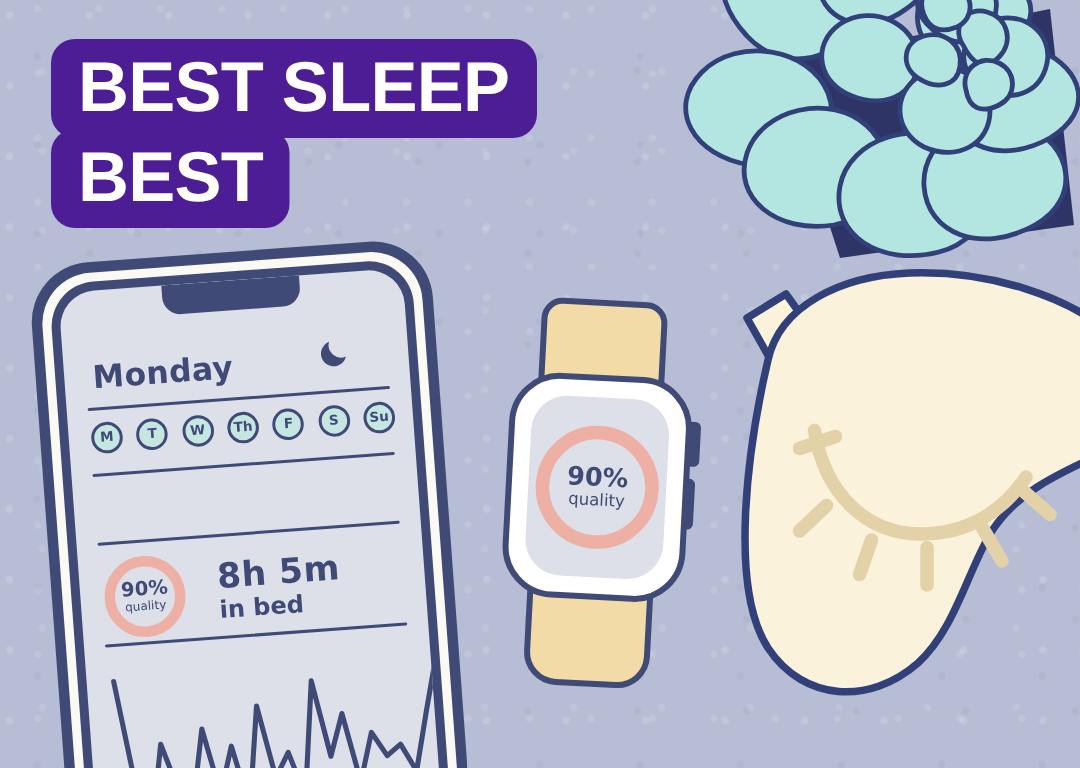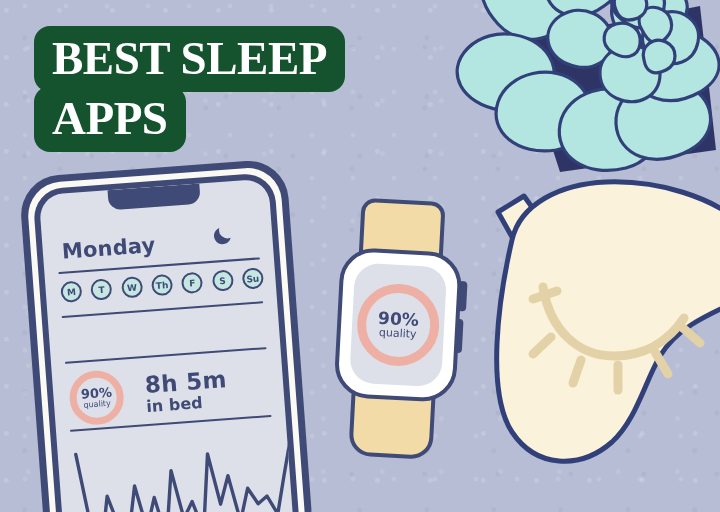--- a/index.html
+++ b/index.html
@@ -20,29 +20,29 @@
       radial-gradient(circle at 82% 77%, rgba(0,0,0,.03) 0 2px, transparent 3px),
       radial-gradient(circle at 48% 90%, rgba(255,255,255,.12) 0 2px, transparent 3px);
     background-size:53px 47px,67px 59px,41px 43px,73px 61px,59px 53px;
     pointer-events:none;
   }
 
   
   #title-block{position:absolute;left:34px;top:26px;z-index:30;}
   .title-line{
     display:block;width:max-content;
-    background:#14532d;
+    background:#4c1d95;
     color:#ffffff;
     font-weight:bold;
     font-size:47px;
     line-height:50px;
     letter-spacing:-0.5px;
     padding:7px 18px 9px 18px;
     border-radius:16px;
-    font-family:Liberation Serif, serif;
+    font-family:Liberation Sans, sans-serif;
   }
   #title-line-2{margin-top:-6px;}
 
   
   #phone{
     position:absolute;left:18px;top:168px;width:268px;height:390px;
     transform:rotate(-4.2deg);transform-origin:50% 0%;
   }
   .phone-outer{
     position:absolute;inset:0;
@@ -198,21 +198,21 @@
       <path d="M551 337 L533 354"></path>
       <path d="M581 360 L573 383"></path>
       <path d="M618 365 L618 390"></path>
       <path d="M655 352 L668 374"></path>
       <path d="M683 328 L700 343"></path>
     </g>
   </svg>
 
   <div id="title-block">
     <span class="title-line" id="title-line-1">BEST SLEEP</span>
-    <span class="title-line" id="title-line-2">APPS</span>
+    <span class="title-line" id="title-line-2">BEST</span>
   </div>
 
   <div id="phone">
     <div class="phone-outer"></div>
     <div class="phone-white"></div>
     <div class="phone-inner"></div>
     <div class="phone-screen">
       <div class="notch"></div>
 
       <div class="screen-content">

